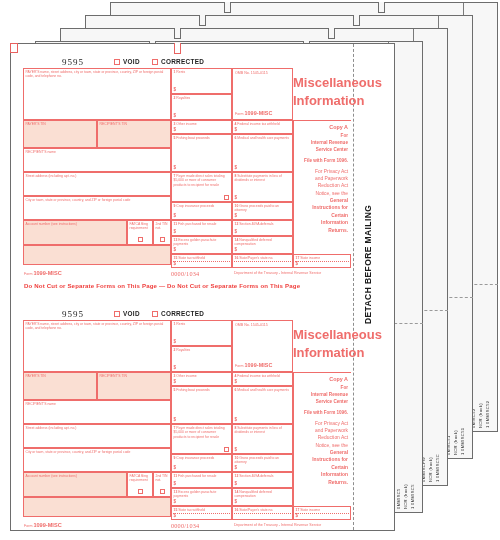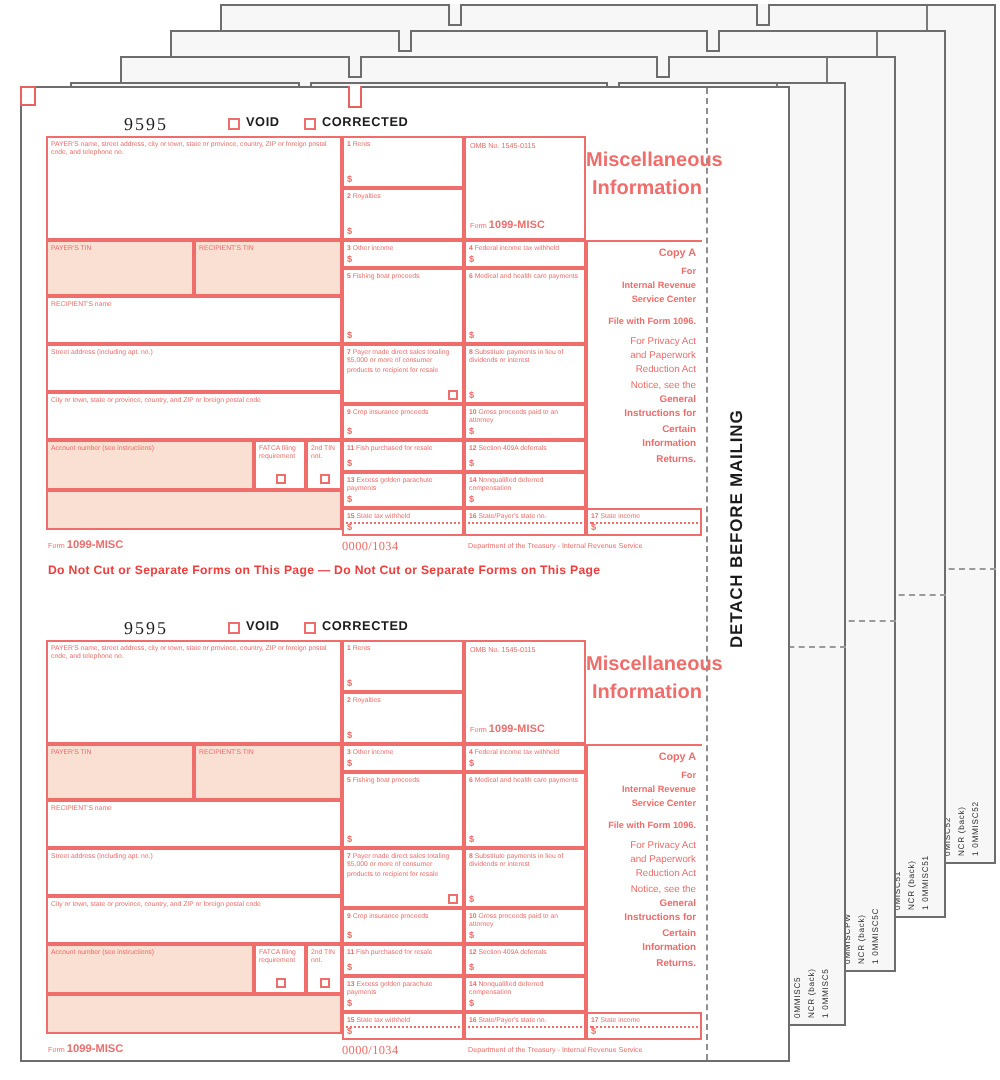--- a/index.html
+++ b/index.html
@@ -123,21 +123,21 @@
     position:absolute; right:2px; bottom:1.5px;
     width:5px; height:5px;
     border:1px solid #ef6d6b; background:#fff;
   }
   .cell .dotline {
     position:absolute; left:1px; right:1px; bottom:5.5px;
     border-top:1px dotted #ef6d6b;
   }
   .misc-title {
     position:absolute;
-    font-size:10px; font-weight:bold; line-height:1.35;
+    font-size:13px; font-weight:bold; line-height:1.35;
     color:#ef6d6b; text-align:right;
   }
   .copya {
     position:absolute;
     text-align:right; font-size:4.6px; line-height:1.5;
     color:#ef6d6b;
   }
   .copya .big { font-size:5.4px; font-weight:bold; }
   .copya .b { font-weight:bold; }
   .copya .reg { font-size:4.9px; }

